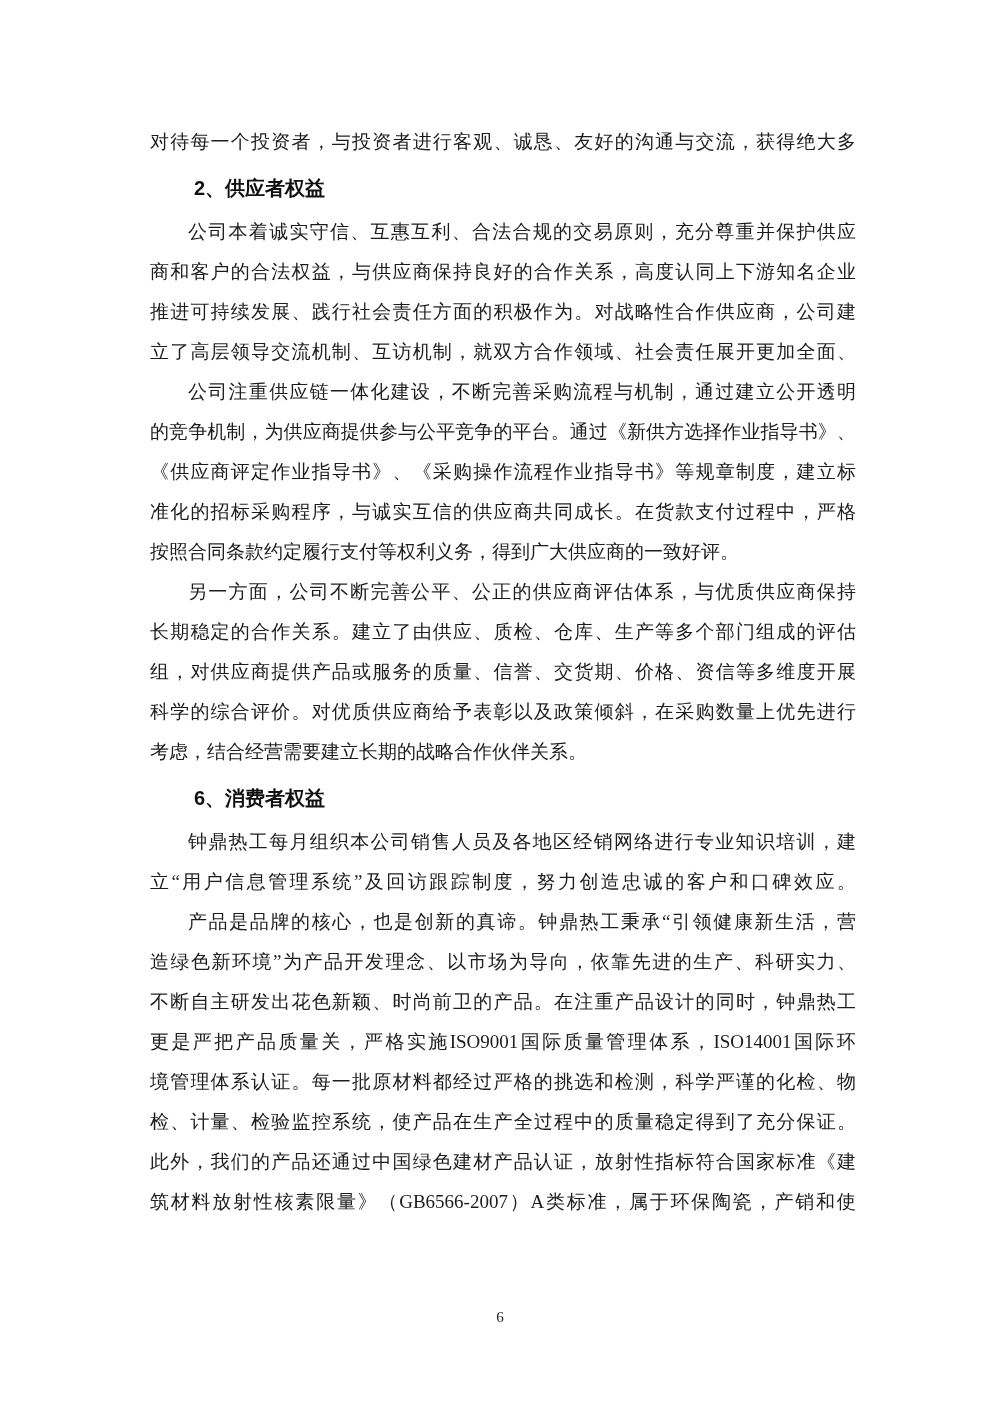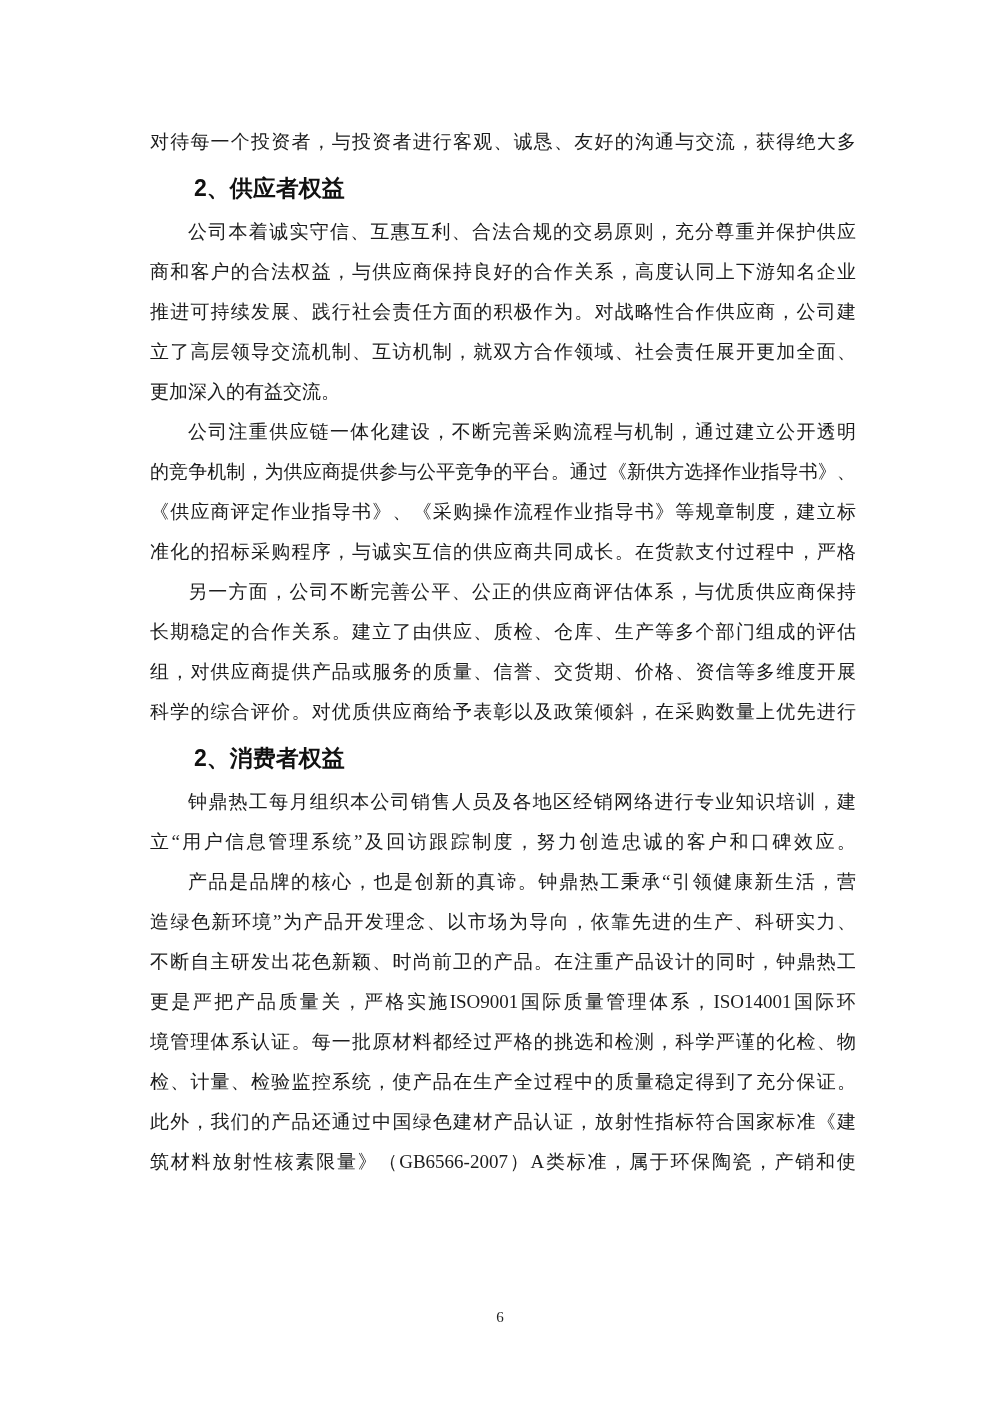--- a/index.html
+++ b/index.html
@@ -46,21 +46,21 @@
   }
   .line.indent {
     padding-left: 38px;
   }
   .heading {
     height: 40px;
     line-height: 40px;
     margin-top: 6px;
     margin-bottom: 4px;
     padding-left: 44px;
-    font-size: 23px;
+    font-size: 20px;
     font-weight: bold;
     font-family: "Liberation Sans", sans-serif;
     color: #111111;
   }
   .footer {
     position: absolute;
     left: 0;
     top: 1308px;
     width: 1000px;
     text-align: center;
@@ -256,21 +256,20 @@
           <span>责</span>
           <span>任</span>
           <span>展</span>
           <span>开</span>
           <span>更</span>
           <span>加</span>
           <span>全</span>
           <span>面</span>
           <span>、</span>
         </div>
-        <div class="line">更加深入的有益交流。</div>
       </div>
       <div>
         <div class="line justify indent">
           <span>公</span>
           <span>司</span>
           <span>注</span>
           <span>重</span>
           <span>供</span>
           <span>应</span>
           <span>链</span>
@@ -407,20 +406,21 @@
           <span>款</span>
           <span>支</span>
           <span>付</span>
           <span>过</span>
           <span>程</span>
           <span>中</span>
           <span>，</span>
           <span>严</span>
           <span>格</span>
         </div>
+        <div class="line">按照合同条款约定履行支付等权利义务，得到广大供应商的一致好评。</div>
       </div>
       <div>
         <div class="line justify indent">
           <span>另</span>
           <span>一</span>
           <span>方</span>
           <span>面</span>
           <span>，</span>
           <span>公</span>
           <span>司</span>
@@ -555,22 +555,23 @@
           <span>采</span>
           <span>购</span>
           <span>数</span>
           <span>量</span>
           <span>上</span>
           <span>优</span>
           <span>先</span>
           <span>进</span>
           <span>行</span>
         </div>
+        <div class="line">考虑，结合经营需要建立长期的战略合作伙伴关系。</div>
       </div>
-      <div class="heading">2、消费者权益</div>
+      <div class="heading">6、消费者权益</div>
       <div>
         <div class="line justify indent">
           <span>钟</span>
           <span>鼎</span>
           <span>热</span>
           <span>工</span>
           <span>每</span>
           <span>月</span>
           <span>组</span>
           <span>织</span>

